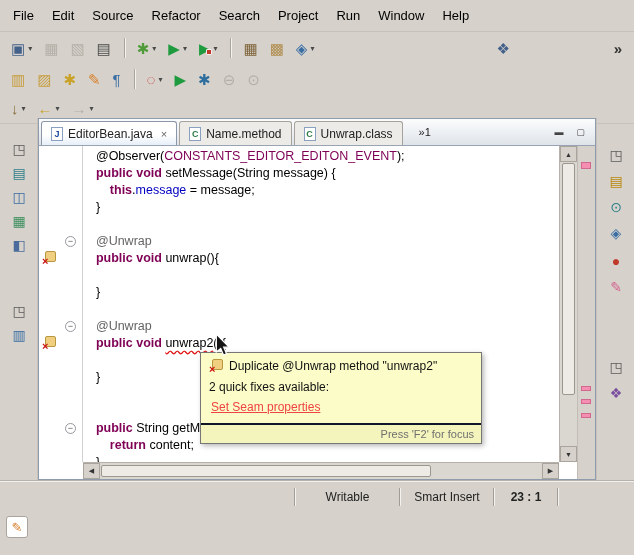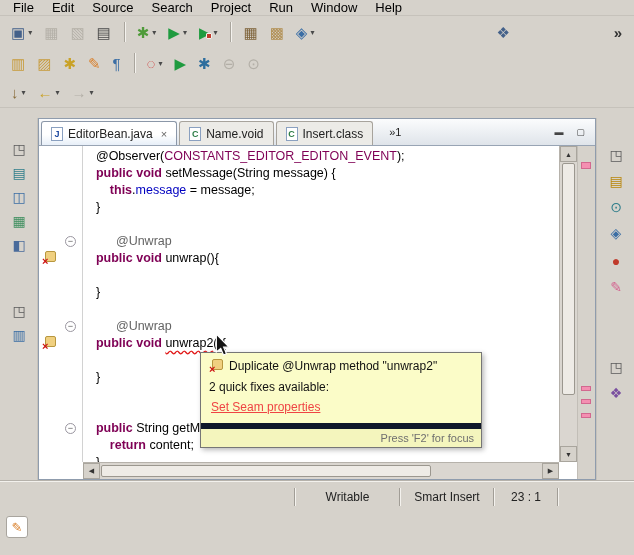--- a/index.html
+++ b/index.html
@@ -1,21 +1,21 @@
 <!DOCTYPE html>
 <html><head>
 <meta charset="utf-8">
 <style>
   * { margin:0; padding:0; box-sizing:border-box; }
   html,body { width:634px; height:555px; }
   body { font-family:"Liberation Sans", sans-serif; background:#d6d2cb; overflow:hidden; }
   .app { position:relative; width:634px; height:555px; background:#d6d2cb; color:#111; }
 
   
-  .menubar { height:16px; display:flex; align-items:center; padding-left:4px; border-bottom:1px solid #c6c2bb; }
+  .menubar { height:32px; display:flex; align-items:center; padding-left:4px; border-bottom:1px solid #c6c2bb; }
   .menu-item { padding:4px 9px; font-size:13px; color:#000; }
 
   
   .toolbar-row { display:flex; align-items:center; padding-left:6px; }
   #trow1 { height:32px; }
   #trow2 { height:30px; }
   #trow3 { height:30px; border-bottom:1px solid #c6c2bb; }
   .ticons { display:flex; align-items:center; }
   .tbtn { display:inline-flex; align-items:center; height:24px; padding:0 4px; margin-right:2px; position:relative; border:1px solid transparent; border-radius:3px; }
   .tbtn .glyph { font-size:15px; line-height:1; }
@@ -46,21 +46,21 @@
 
   .editor-content { position:absolute; top:27px; left:0; right:0; bottom:0; background:#fff; overflow:hidden; }
   .ann-ruler  { position:absolute; left:0; top:0; bottom:17px; width:20px; background:#fff; }
   .fold-ruler { position:absolute; left:20px; top:0; bottom:17px; width:24px; background:#fff; border-right:1px solid #d2d2d2; }
   .code { position:absolute; left:44px; top:0; right:36px; bottom:17px; overflow:hidden; font-family:Liberation Sans, sans-serif; font-size:12.5px; line-height:17px; white-space:pre; padding-left:6px; }
   #code-inner { position:relative; top:2px; }
   .cline { height:17px; }
   .sp { color:#000000; }
   .sk { color:#7f0055; font-weight:bold; }
   .sf { color:#0000c0; }
-  .sa { color:#646464;margin-left:20px; }
+  .sa { color:#646464; }
   .sc { color:#7f0055; }
   .err { text-decoration:underline; text-decoration-style:wavy; text-decoration-color:#e01414; text-underline-offset:3px; }
 
   .marker-icon { position:relative; display:inline-block; width:14px; height:14px; }
   .marker-icon.ruler { position:absolute; left:3px; }
   .marker-icon::before { content:""; position:absolute; right:0; top:0; width:9px; height:9px; background:#f0d080; border:1px solid #b8973f; border-radius:2px; }
   .marker-icon::after { content:"×"; position:absolute; left:0; bottom:-2px; color:#cc1111; font-weight:bold; font-size:11px; line-height:1; }
   .fold-icon { position:absolute; left:6px; width:11px; height:11px; background:#fff; border:1px solid #9a96a0; border-radius:50%; color:#555; font-size:9px; line-height:9px; text-align:center; }
 
   
@@ -76,42 +76,43 @@
   .hthumb { position:absolute; top:2px; bottom:2px; left:18px; width:330px; background:#eeebe6; border:1px solid #9b978f; border-radius:2px; }
   .overview { position:absolute; right:0; top:0; bottom:0; width:18px; background:#d6d2cb; border-left:1px solid #c2beb7; }
   .omark { position:absolute; left:3px; width:10px; background:#f48fb1; border:1px solid #d2688f; }
 
   
   .tooltip { position:absolute; left:200px; top:352px; width:282px; background:#fbfcc8; border:1px solid #767676; box-shadow:2px 2px 5px rgba(0,0,0,.28); font-size:12px; z-index:50; }
   .tt-body { padding:6px 8px 5px 8px; }
   .tt-title-row { display:flex; align-items:center; gap:6px; margin-bottom:7px; }
   .tt-sub { margin-bottom:6px; }
   .tt-link { display:block; color:#ef4444; text-decoration:underline; margin:3px 0 4px 2px; cursor:pointer; }
-  .tt-footer { border-top:6px solid #0f172a; background:#f4f5bd; color:#6f6f6f; font-size:11px; text-align:right; padding:3px 7px; }
+  .tt-footer { border-top:2px solid #0f172a; background:#f4f5bd; color:#6f6f6f; font-size:11px; text-align:right; padding:3px 7px; }
 
   
   .statusbar { position:absolute; top:480px; left:0; width:634px; height:32px; border-top:1px solid #b6b2ab; box-shadow:inset 0 1px 0 #f3f1ed; display:flex; align-items:center; font-size:12px; color:#222; }
   .sb-spacer { width:294px; height:100%; }
   .sb-sep { width:2px; height:18px; border-left:1px solid #a19d96; border-right:1px solid #f4f2ee; }
   .sb-cell { height:100%; display:flex; align-items:center; justify-content:center; }
-  .sb-cell.w1 { width:103px; } .sb-cell.w2 { width:92px; } .sb-cell.w3 { width:62px; }
+  .sb-cell.w1 { width:103px; } .sb-cell.w2 { width:92px; } .sb-cell.w3 { width:62px;font-weight:bold; }
   .bottombar { position:absolute; top:512px; left:0; width:634px; height:43px; padding:4px 6px; }
   .fastview-chip { width:22px; height:22px; background:#fff; border:1px solid #a9a59e; border-radius:3px; display:flex; align-items:center; justify-content:center; font-size:13px; }
 
   .cursor { position:absolute; left:215px; top:334px; z-index:60; }
 </style>
 </head>
 <body>
 
 <div class="app">
 
   <div class="menubar" id="menubar">
       <span class="menu-item">File</span>
       <span class="menu-item">Edit</span>
       <span class="menu-item">Source</span>
+      <span class="menu-item">Refactor</span>
       <span class="menu-item">Search</span>
       <span class="menu-item">Project</span>
       <span class="menu-item">Run</span>
       <span class="menu-item">Window</span>
       <span class="menu-item">Help</span>
     </div>
 
   <div class="toolbar-row" id="trow1">
     <span class="ticons" id="trow1-icons">
         <span class="tbtn">
@@ -226,25 +227,25 @@
     <div class="editor-stack">
       <div class="tabbar">
         <span id="tabs" style="display:flex;align-items:flex-end;">
             <div class="tab active">
               <span class="file-icon" style="color: rgb(27, 71, 160);">J</span>
               <span>EditorBean.java</span>
               <span class="close">×</span>
             </div>
             <div class="tab">
               <span class="file-icon" style="color: rgb(45, 125, 70);">C</span>
-              <span>Name.void</span>
+              <span>Name.method</span>
             </div>
             <div class="tab">
               <span class="file-icon" style="color: rgb(45, 125, 70);">C</span>
-              <span>Insert.class</span>
+              <span>Unwrap.class</span>
             </div>
           </span>
         <span class="tab-overflow"><span>»</span><span>1</span></span>
         <span class="tab-controls">
           <span class="tab-ctrl">▬</span>
           <span class="tab-ctrl">▢</span>
         </span>
       </div>
 
       <div class="editor-content">

